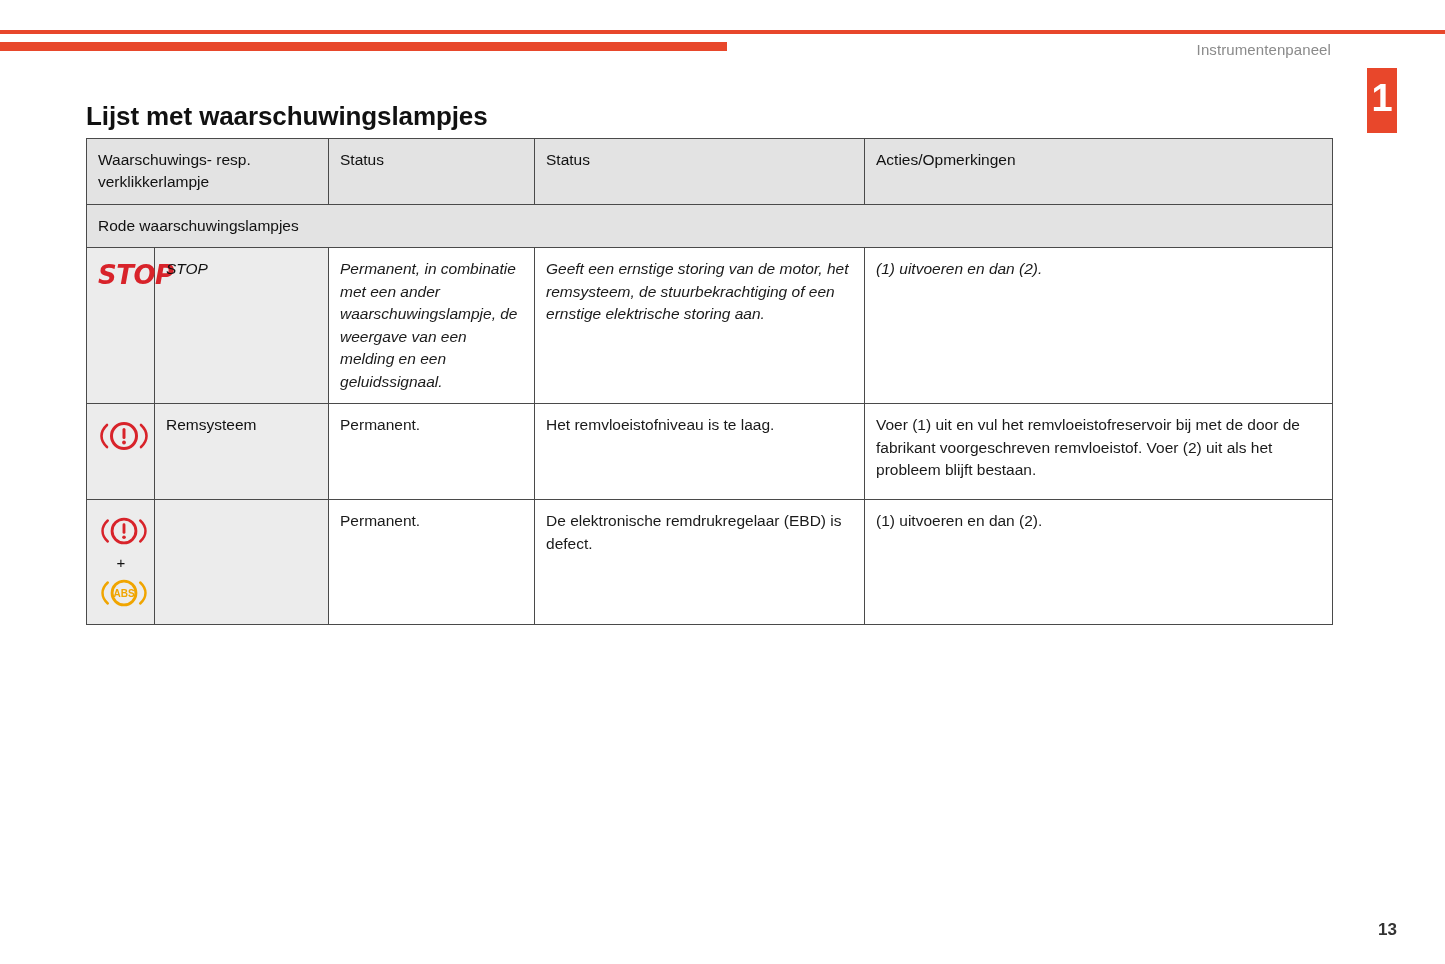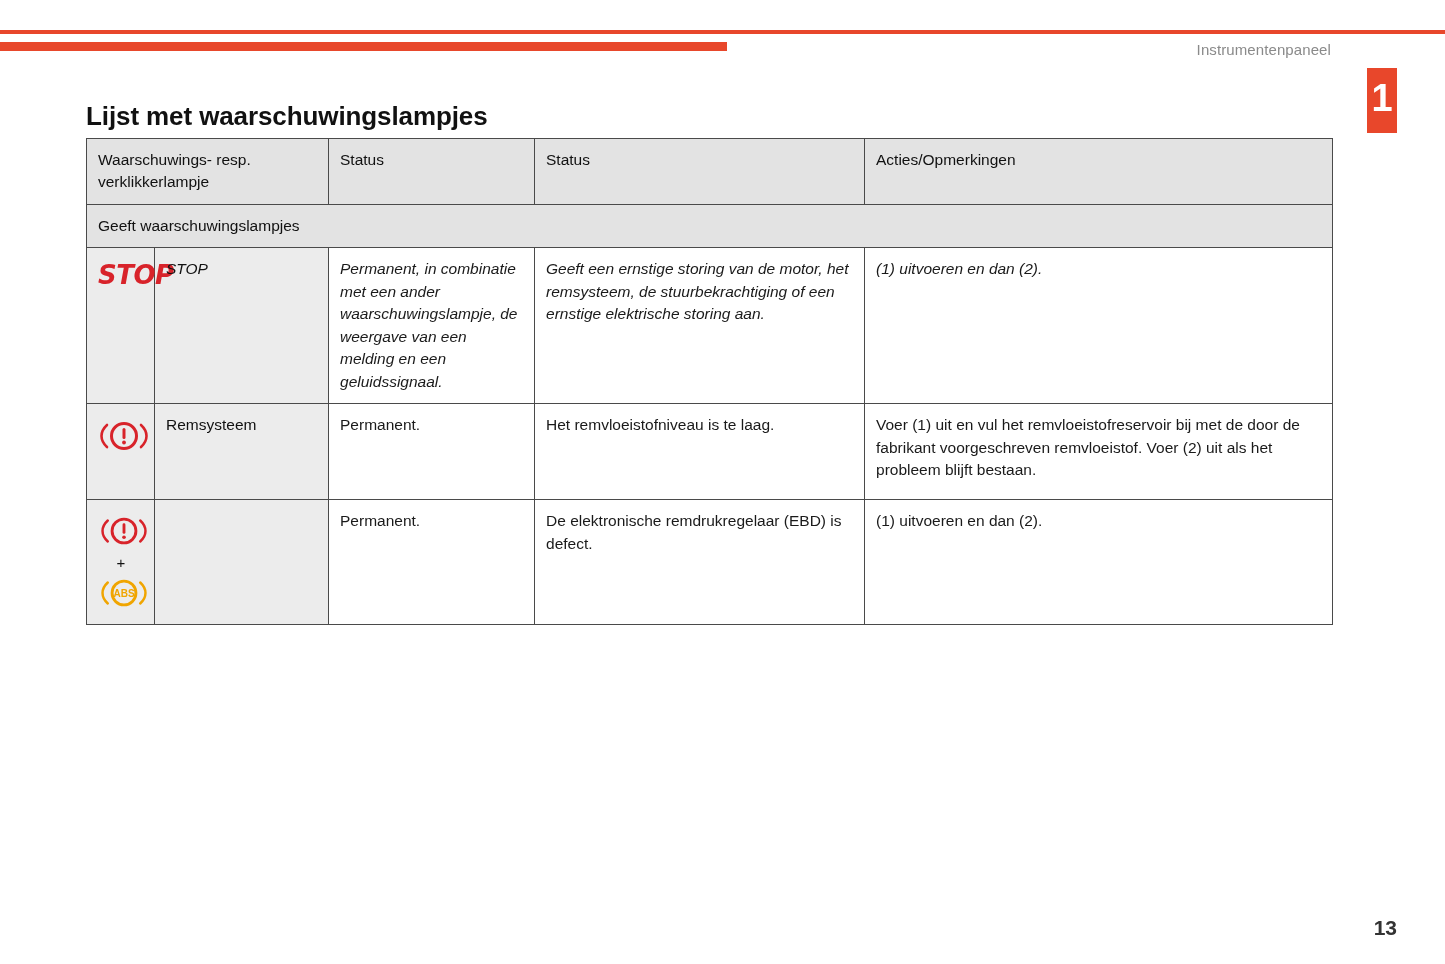--- a/index.html
+++ b/index.html
@@ -150,21 +150,21 @@
     line-height: 1;
     margin: 3px 0 2px 0;
     text-align: center;
   }
 
   
   .page-number {
     position: absolute;
     right: 48px;
     bottom: 24px;
-    font-size: 21px;
+    font-size: 17px;
     font-weight: bold;
     color: #333;
   }
 </style>
 </head>
 <body>
 
 <div class="top-rule-full"></div>
 <div class="top-rule-thick"></div>
 <div class="header-section">Instrumentenpaneel</div>
@@ -187,21 +187,21 @@
           <span>Waarschuwings- resp.</span><br>
           <span>verklikkerlampje</span>
         </th>
         <th>Status</th>
         <th>Status</th>
         <th>Acties/Opmerkingen</th>
       </tr>
     </thead>
     <tbody>
       <tr class="subhead">
-        <td colspan="5">Geeft waarschuwingslampjes</td>
+        <td colspan="5">Rode waarschuwingslampjes</td>
       </tr>
 
       <tr class="r-stop">
         <td class="cell-icon">
           <span class="stop-word">STOP</span>
         </td>
         <td class="cell-name">STOP</td>
         <td>Permanent, in combinatie met een ander waarschuwingslampje, de weergave van een melding en een geluidssignaal.</td>
         <td>Geeft een ernstige storing van de motor, het remsysteem, de stuurbekrachtiging of een ernstige elektrische storing aan.</td>
         <td>(1) uitvoeren en dan (2).</td>

